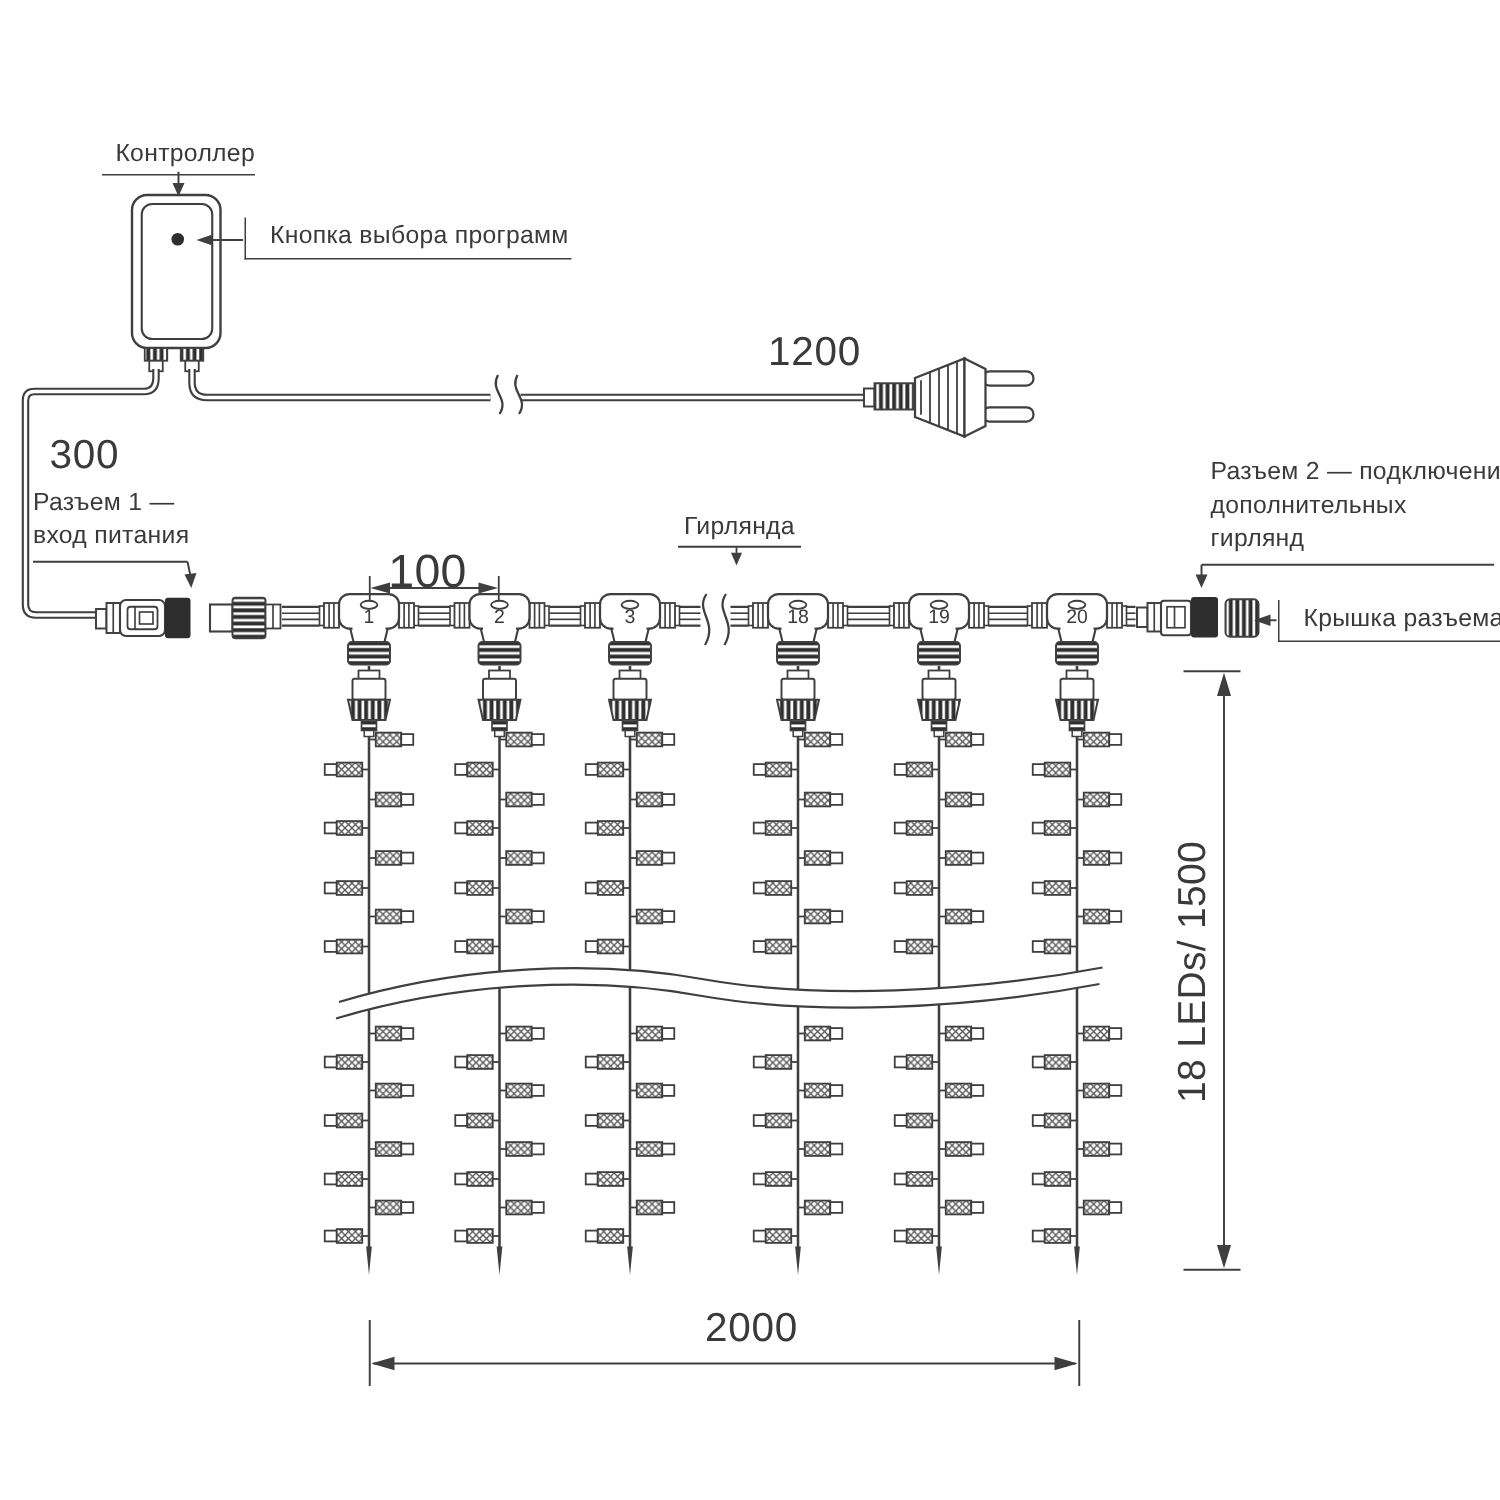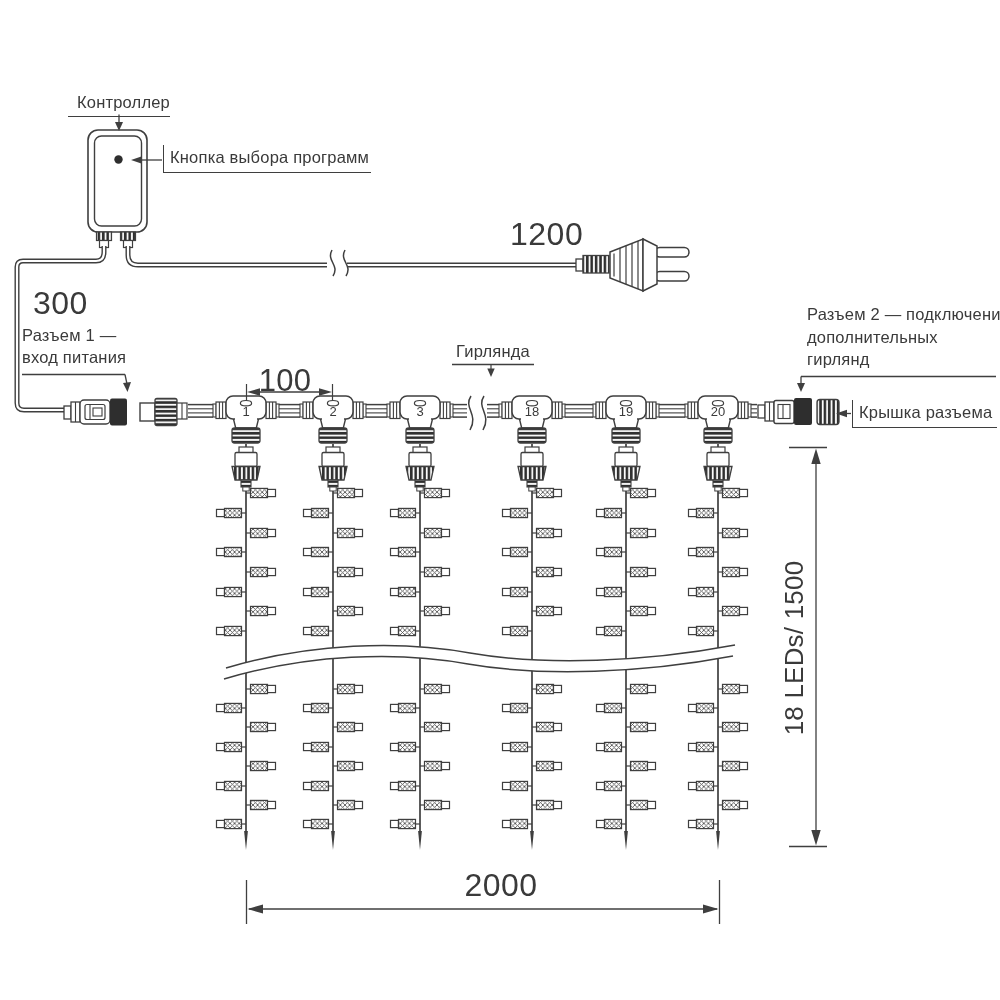--- a/index.html
+++ b/index.html
@@ -1,22 +1,22 @@
 <!DOCTYPE html>
 <html><head>
 <meta charset="utf-8">
 <style>
   html,body{margin:0;padding:0;background:#fff;}
   #canvas{position:relative;width:1000px;height:1000px;background:#fff;overflow:hidden;
           font-family:"Liberation Sans",sans-serif;color:#3a3a3a;}
   svg{position:absolute;left:0;top:0;}
   .lbl{position:absolute;font:16.5px/21.5px "Liberation Sans",sans-serif;color:#3a3a3a;letter-spacing:.2px;white-space:nowrap;}
-  .num{font-size:32px;line-height:27px;letter-spacing:.5px;}
+  .num{font-size:27px;line-height:27px;letter-spacing:.5px;}
   .ctr{text-align:center;}
-  .boxed{border-left:1.6px solid #3f3f3f;border-bottom:1.6px solid #3f3f3f;padding:2px 2px 3px 6px;}
+  .boxed{border-left:1.6px solid #3f3f3f;border-bottom:1.6px solid #3f3f3f;padding:2px 2px 3px 16px;}
   .underl{border-bottom:1.6px solid #3f3f3f;padding-bottom:2px;}
   .vdim{width:220px;height:30px;text-align:center;transform:rotate(-90deg);transform-origin:center;font-size:26px;line-height:30px;}
 </style>
 </head>
 <body>
 
 <div id="canvas">
 
 <svg width="1000" height="1000" viewBox="0 0 1000 1000">
   <defs>

